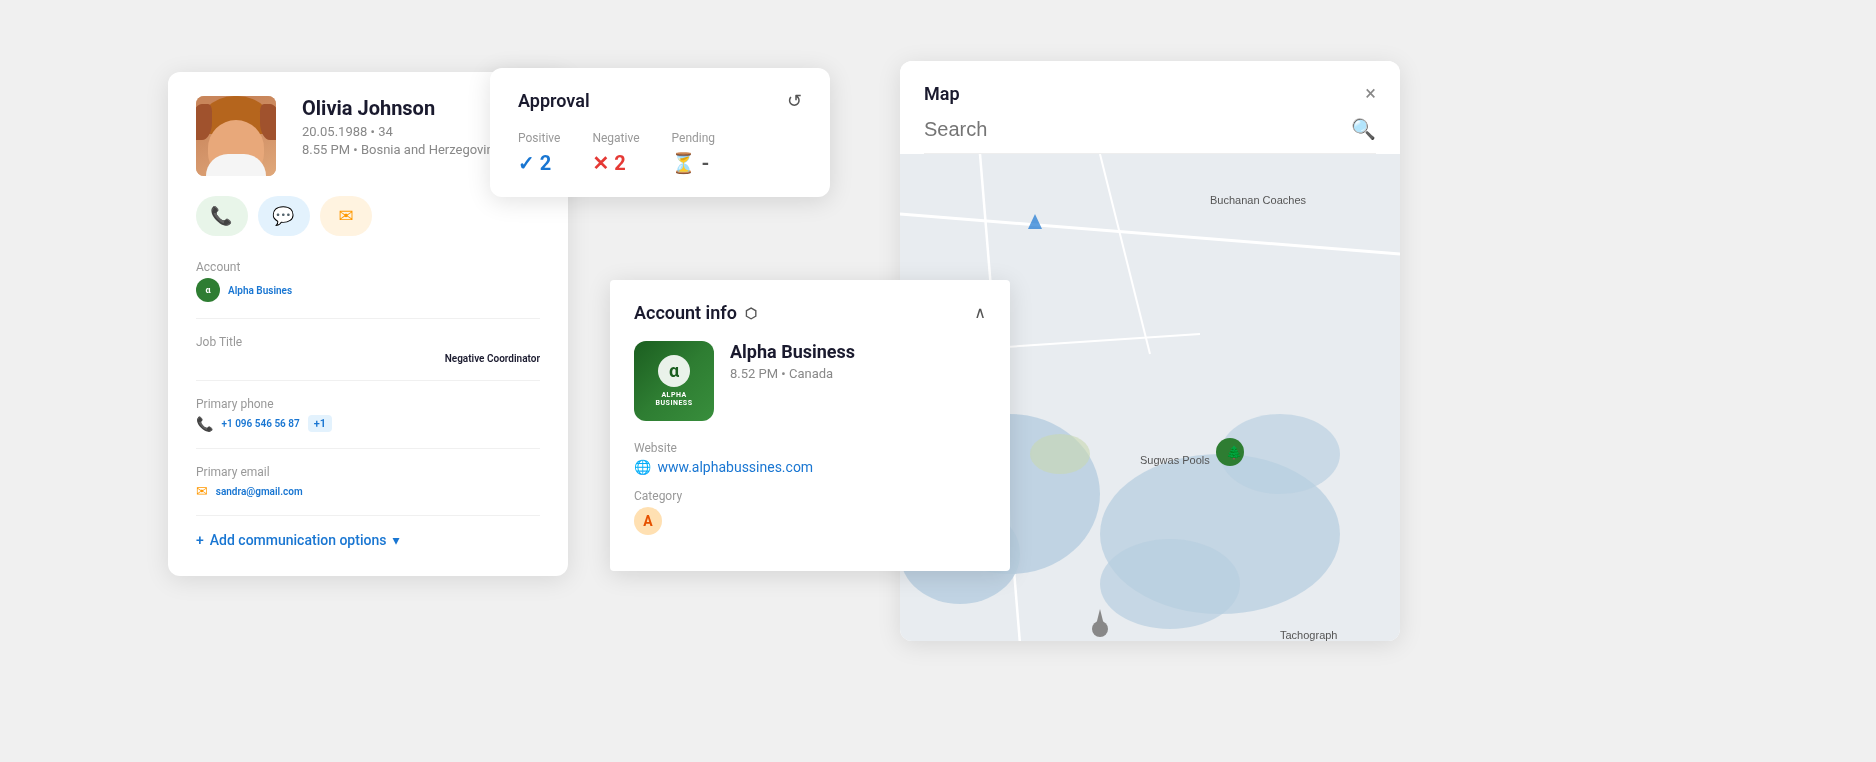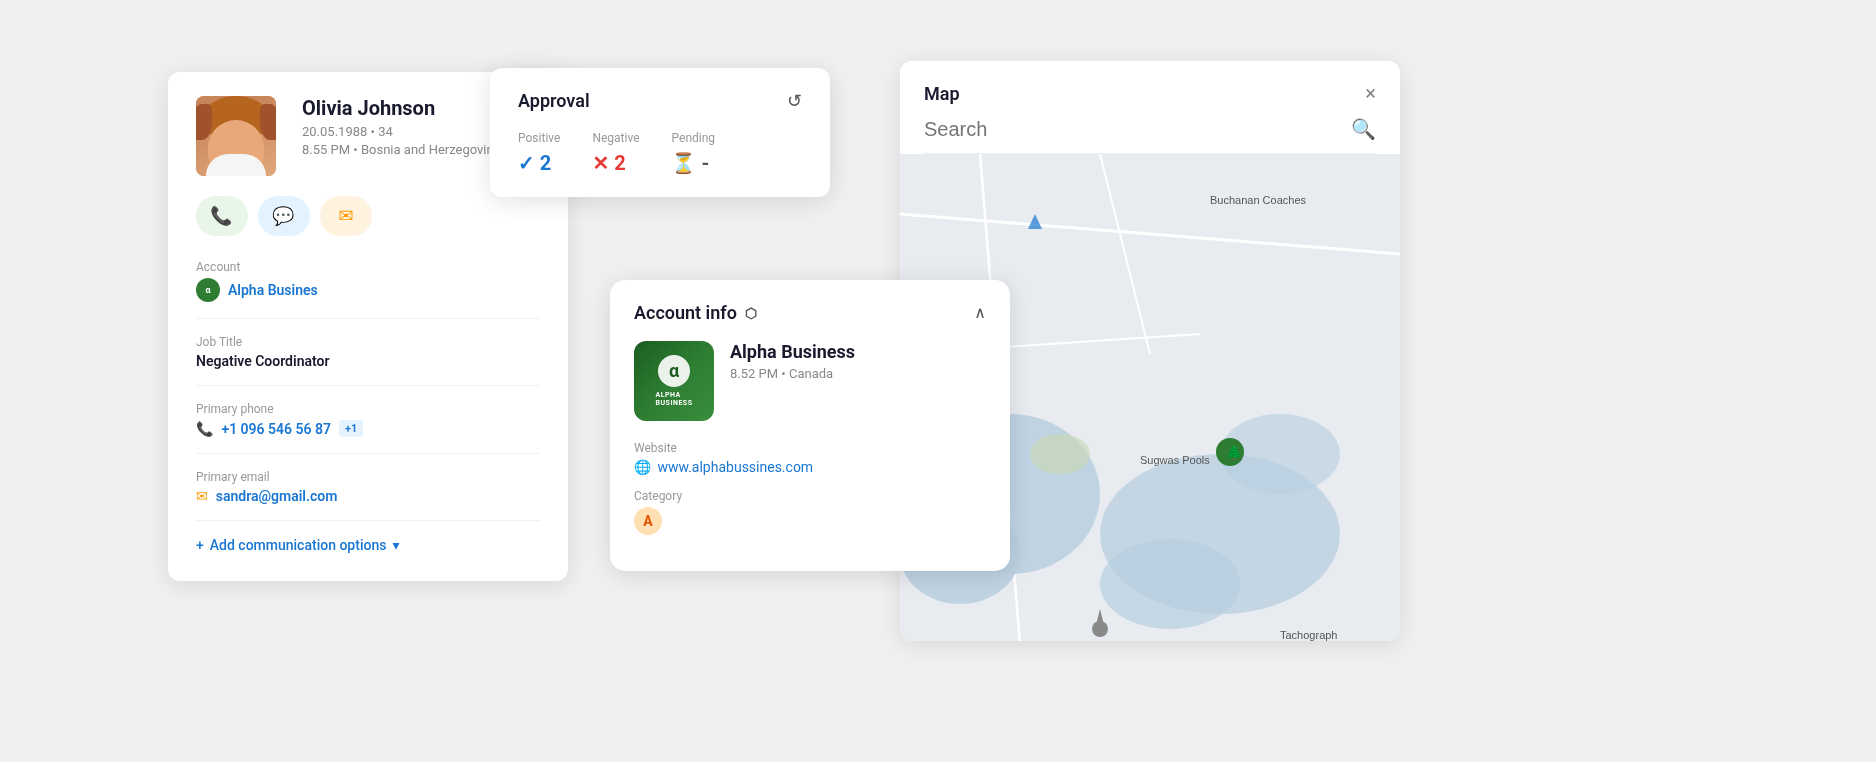--- a/index.html
+++ b/index.html
@@ -132,23 +132,24 @@
       padding-bottom: 16px;
       border-bottom: 1px solid #f0f0f0;
     }
     .field-group:last-of-type { border-bottom: none; }
     .field-label {
       font-size: 12px;
       color: #999;
       margin-bottom: 4px;
     }
     .field-value {
-      font-size: 14px;
+      font-size: 10px;
       color: #1a1a2e;
       font-weight: 600;
+      text-align: right;
     }
     .field-value.blue { color: #1976d2; font-weight: 600; }
     .account-link {
       display: flex;
       align-items: center;
       gap: 8px;
     }
     .account-icon {
       width: 24px;
       height: 24px;
@@ -241,21 +242,21 @@
     .stat-value.negative { color: #e53935; }
     .stat-value.pending { color: #555; }
 
     
     .account-card {
       position: absolute;
       left: 610px;
       top: 280px;
       width: 400px;
       background: #fff;
-      border-radius: 15px;
+      border-radius: 4px;
       box-shadow: 0 4px 24px rgba(0,0,0,0.12);
       padding: 22px 24px;
       z-index: 4;
     }
     .account-card-header {
       display: flex;
       align-items: center;
       justify-content: space-between;
       margin-bottom: 18px;
     }
@@ -304,20 +305,21 @@
       align-items: center;
       justify-content: center;
       font-size: 18px;
       font-weight: 700;
       color: #1b5e20;
     }
     .company-logo-text {
       font-size: 7px;
       font-weight: 700;
       color: white;
+      text-align: center;
       letter-spacing: 0.5px;
       line-height: 1.2;
     }
     .company-details {
       flex: 1;
     }
     .company-name {
       font-size: 18px;
       font-weight: 700;
       color: #1a1a2e;

